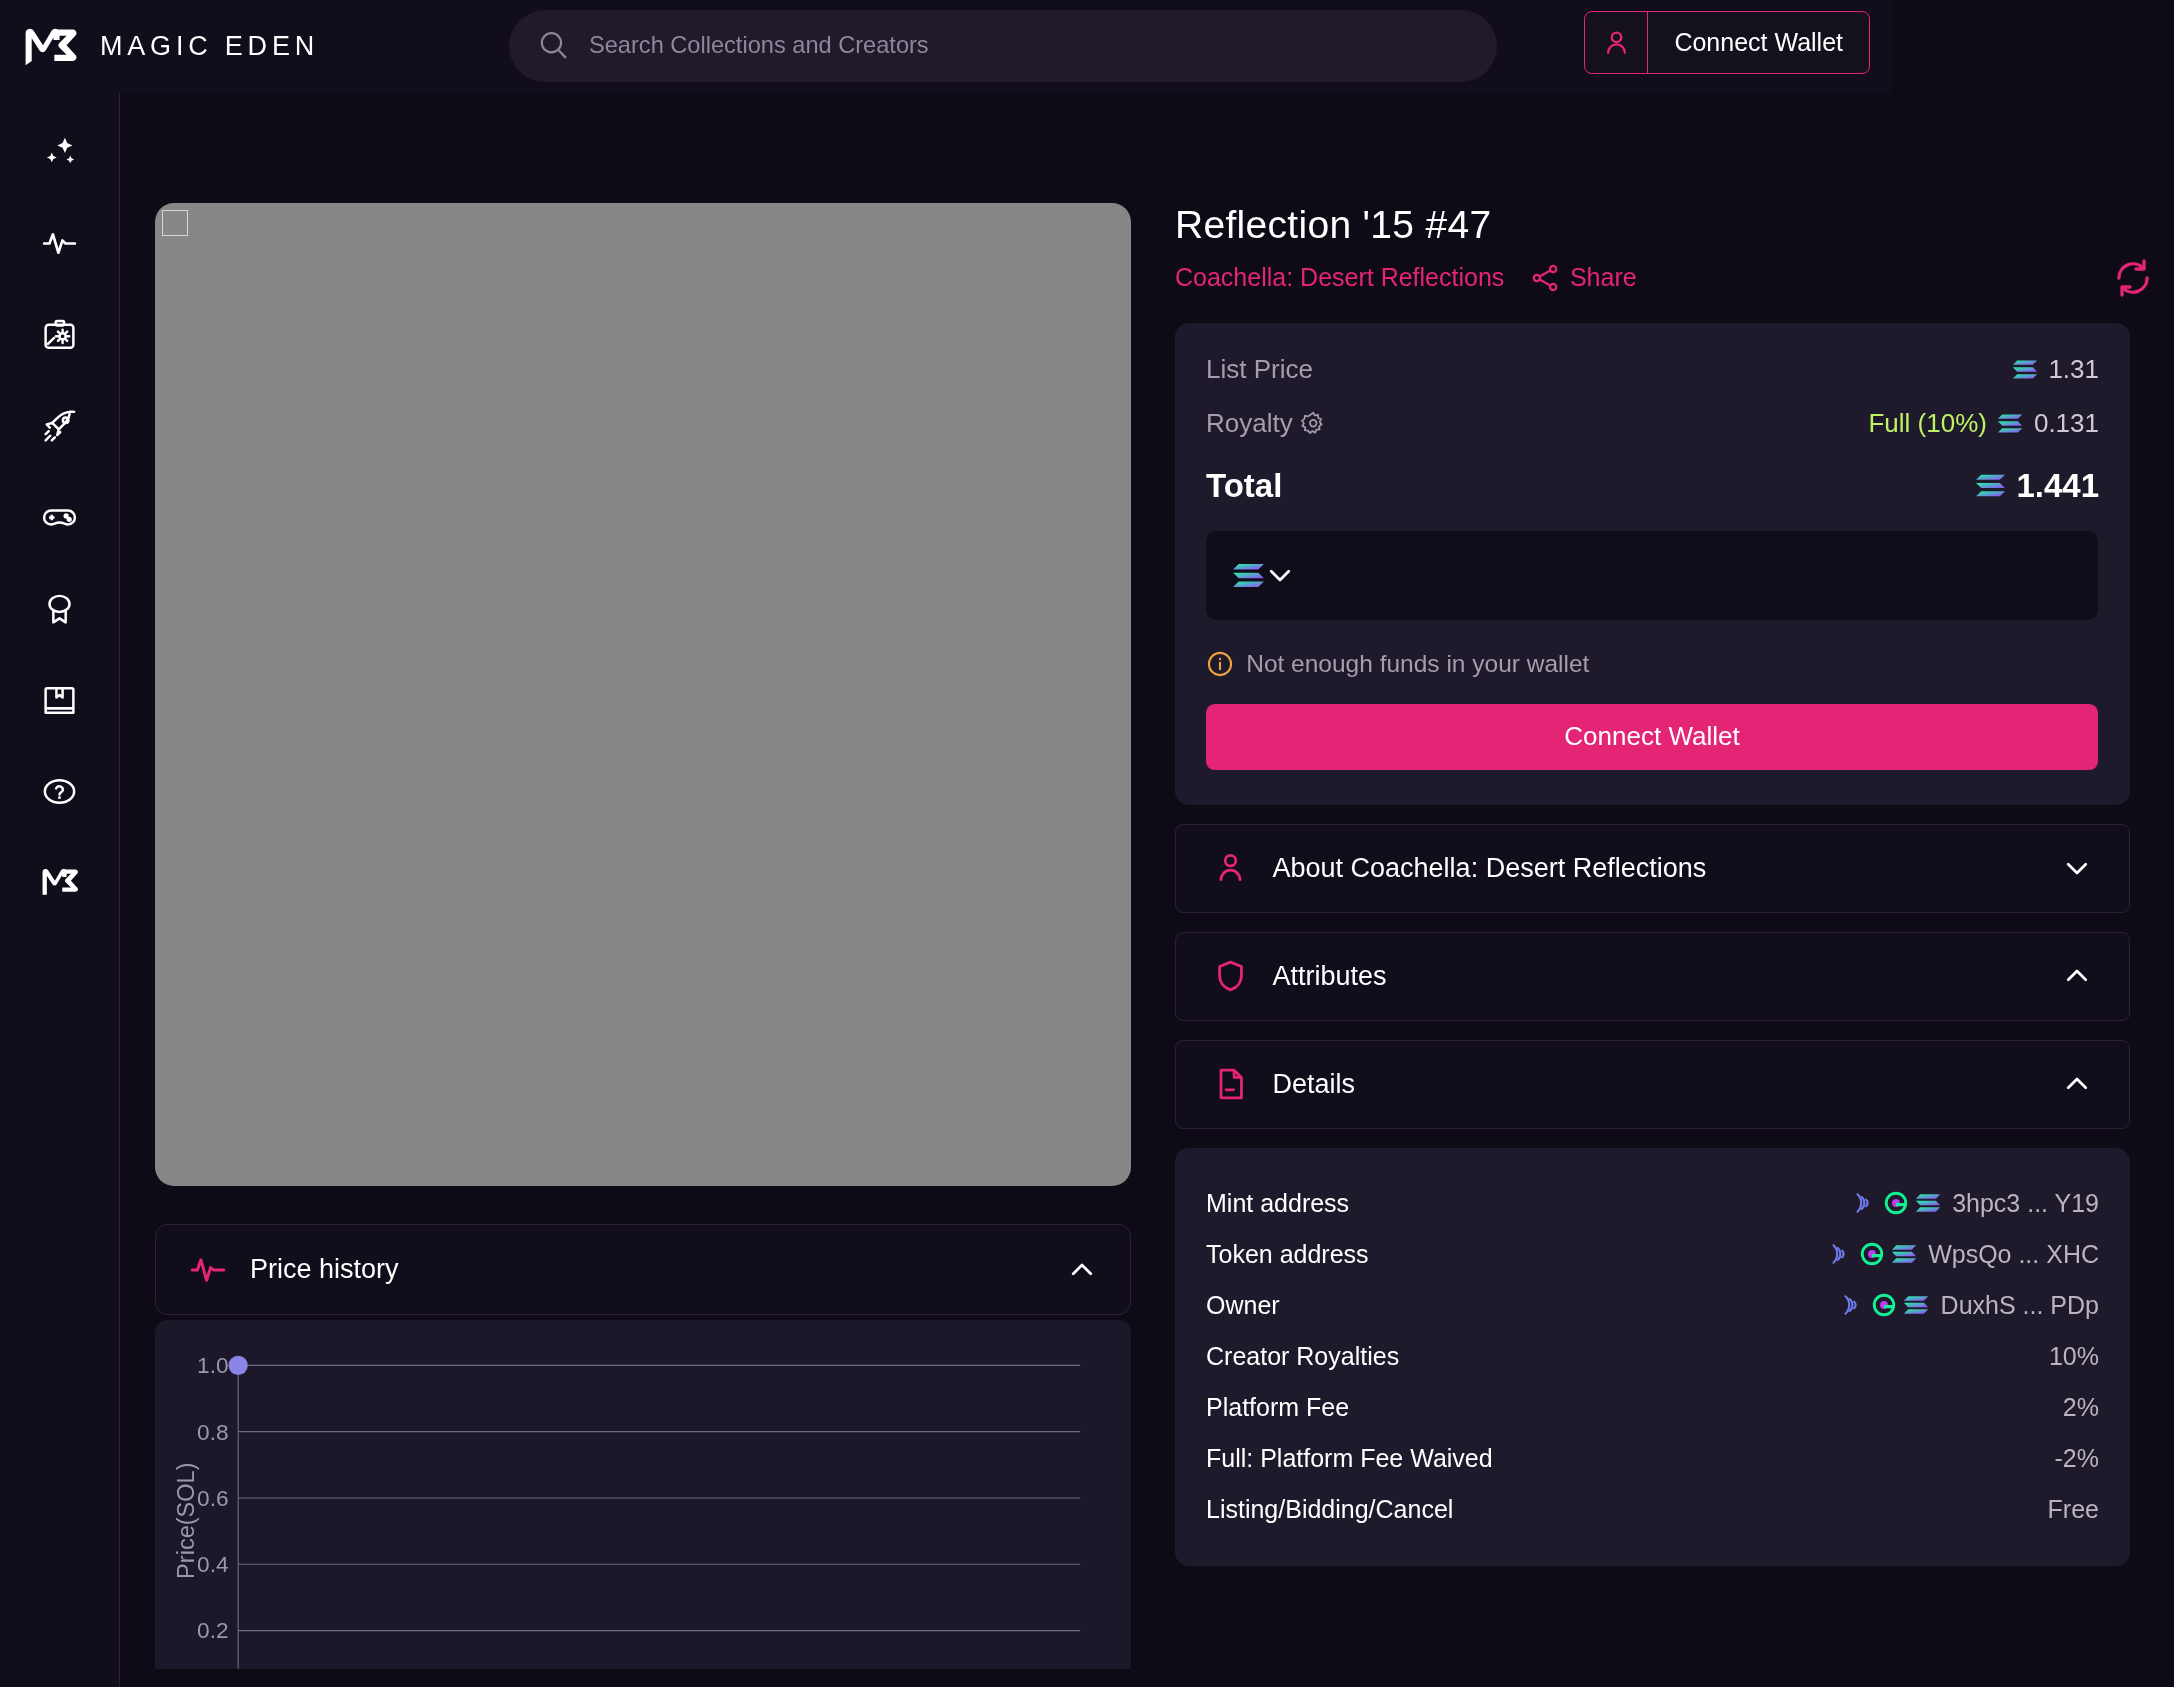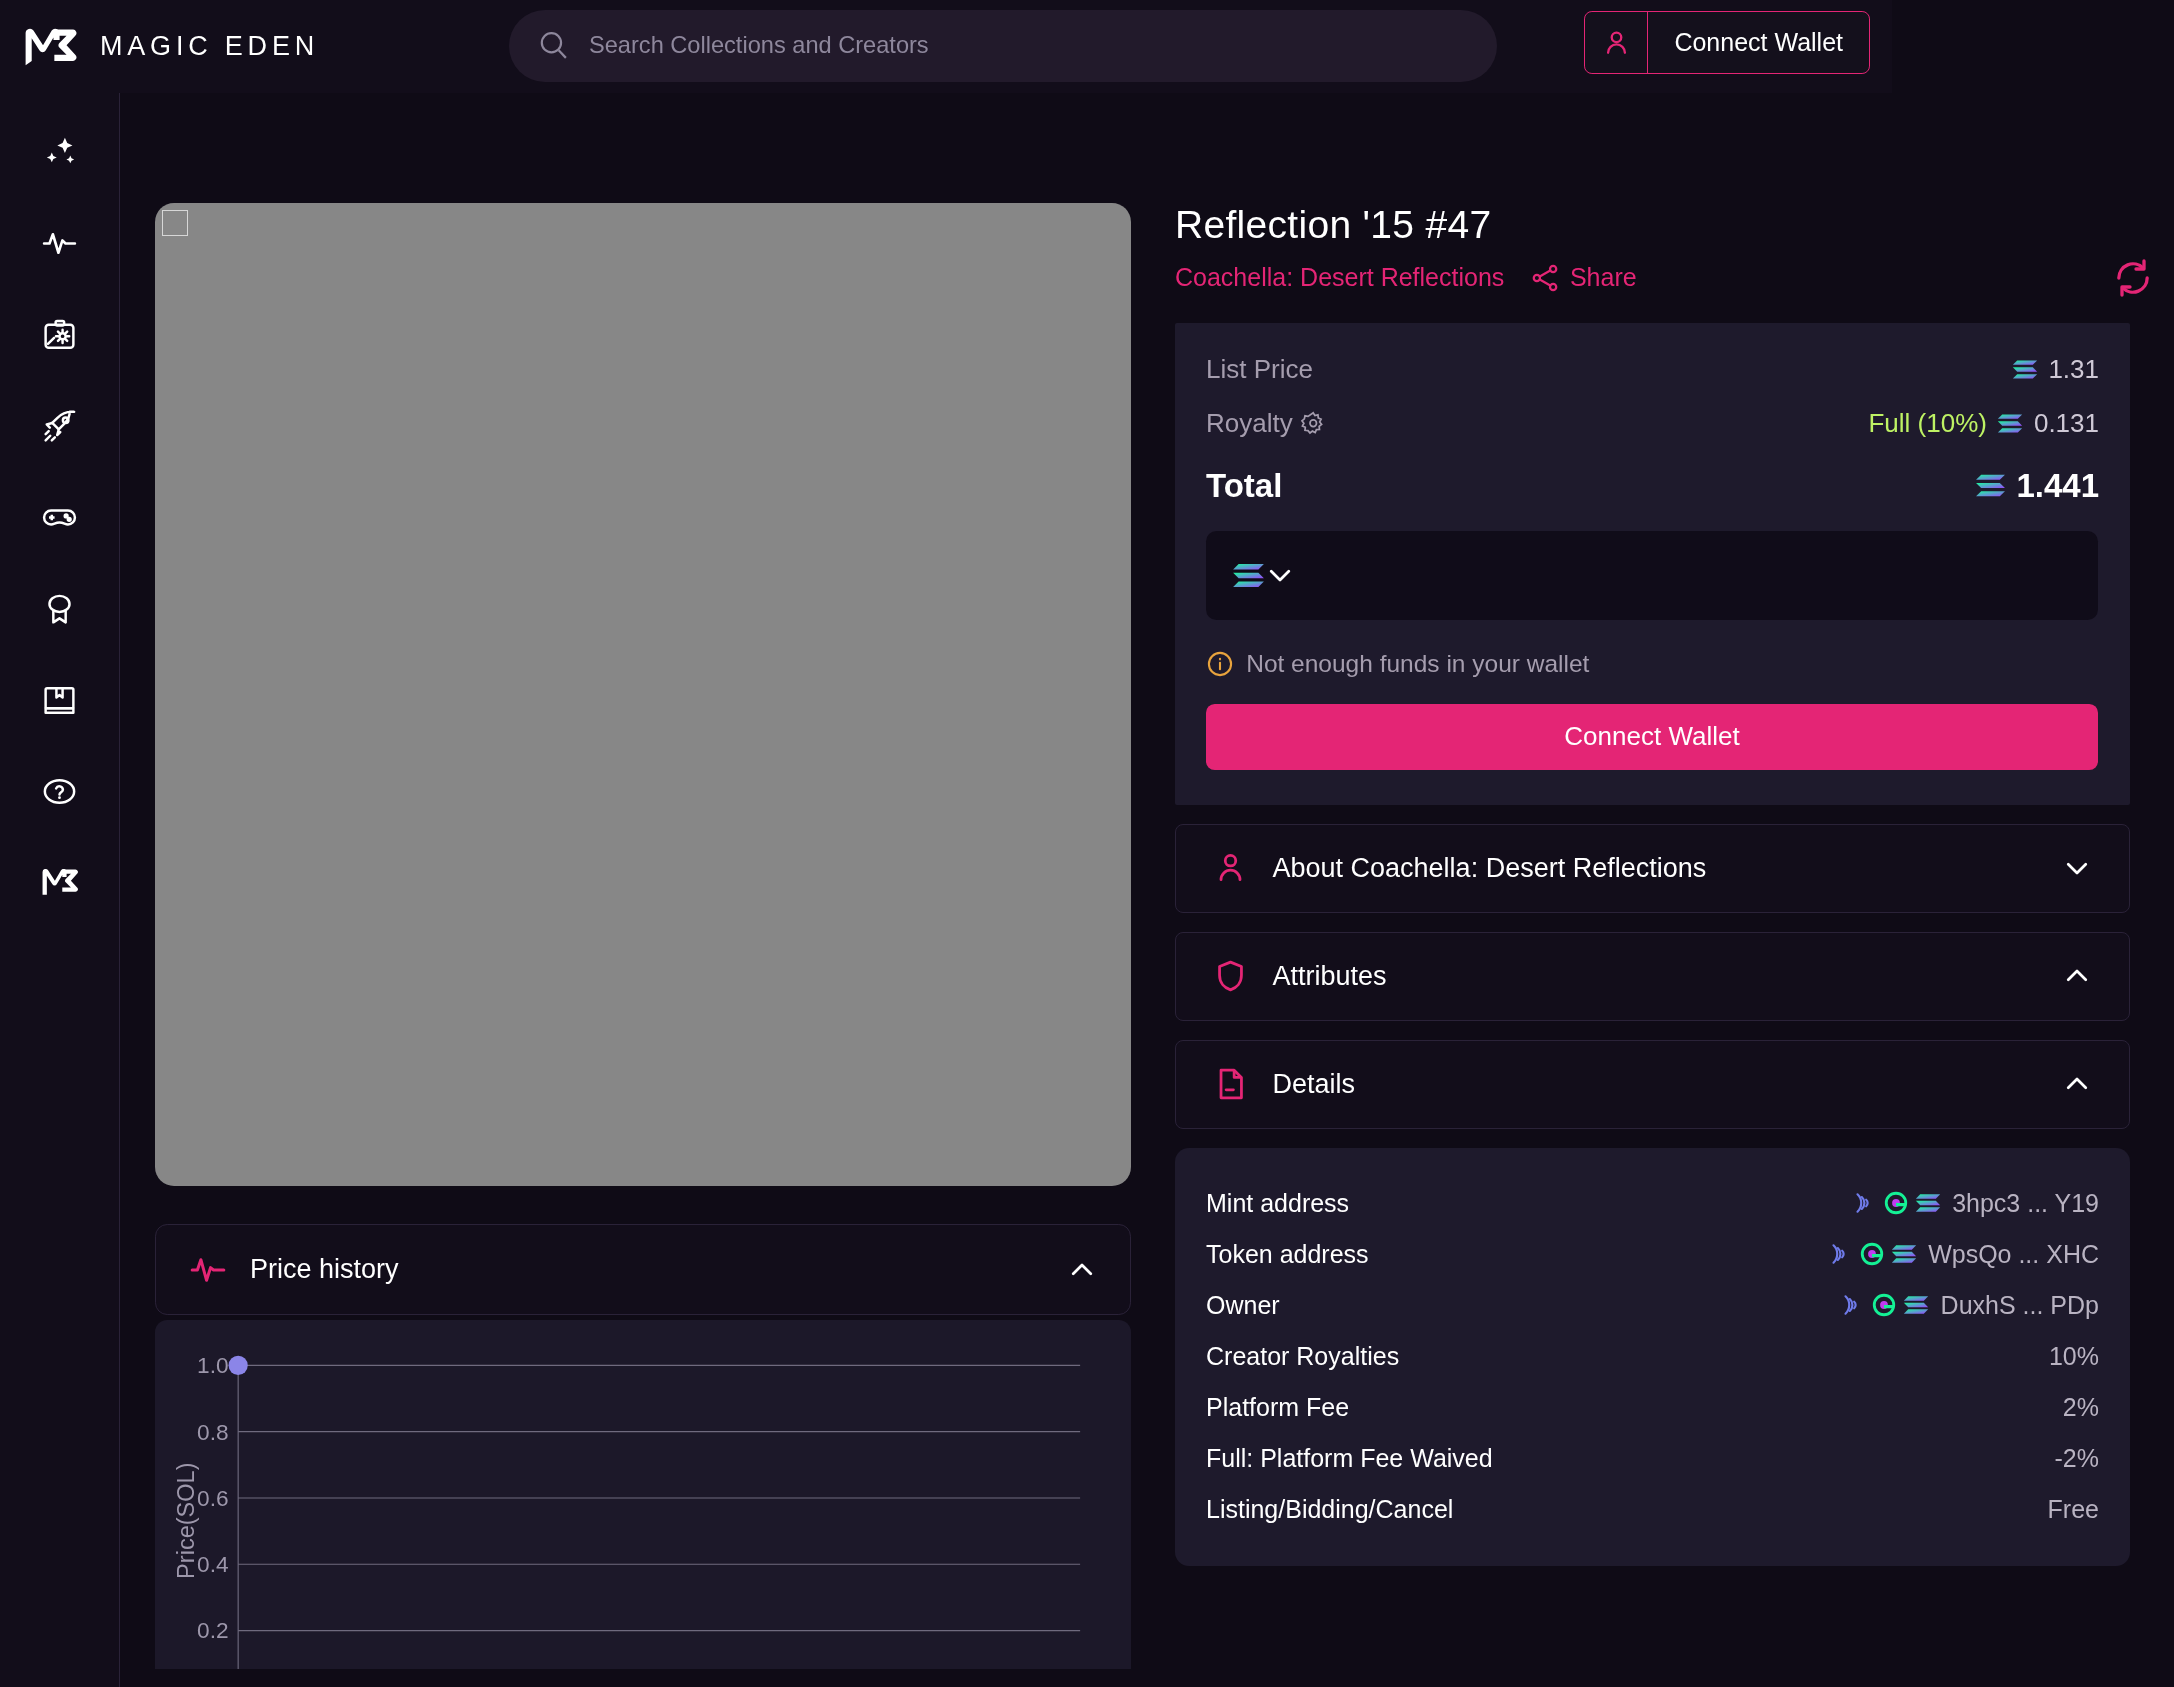--- a/index.html
+++ b/index.html
@@ -100,21 +100,21 @@
   .nft-title { color: #ffffff; font-size: 39px; font-weight: 400; letter-spacing: 0.3px; }
   .subrow { display: flex; align-items: center; margin-top: 15.7px; position: relative; }
   .collection-link { color: #e42575; font-size: 25px; text-decoration: none; cursor: pointer; }
   .share { display: flex; align-items: center; margin-left: 26px; cursor: pointer; }
   .share svg { width: 30px; height: 30px; }
   .share span { color: #e42575; font-size: 25px; margin-left: 9.6px; }
   .refresh { position: absolute; right: 0; top: -5.2px; width: 40px; height: 40px; cursor: pointer; }
 
   .price-card {
     margin-top: 30px; width: 955px;
-    background: #1e1a2c; border-radius: 2px;
+    background: #1e1a2c; border-radius: 14px;
     padding: 31px 31px 35px 31px;
   }
   .prow { display: flex; align-items: center; justify-content: space-between; }
   .prow + .prow { margin-top: 23px; }
   .plabel { color: #a59dae; font-size: 26px; display: flex; align-items: center; }
   .plabel .gear { width: 24.5px; height: 24.5px; margin-left: 8.7px; cursor: pointer; }
   .pval { color: #cfc9d6; font-size: 26px; display: flex; align-items: center; gap: 10.5px; }
   .pval .muted { color: #bef264; }
   .total-row { display: flex; align-items: center; justify-content: space-between; margin-top: 28px; }
   .total-lbl { color: #ffffff; font-size: 33px; font-weight: bold; }

